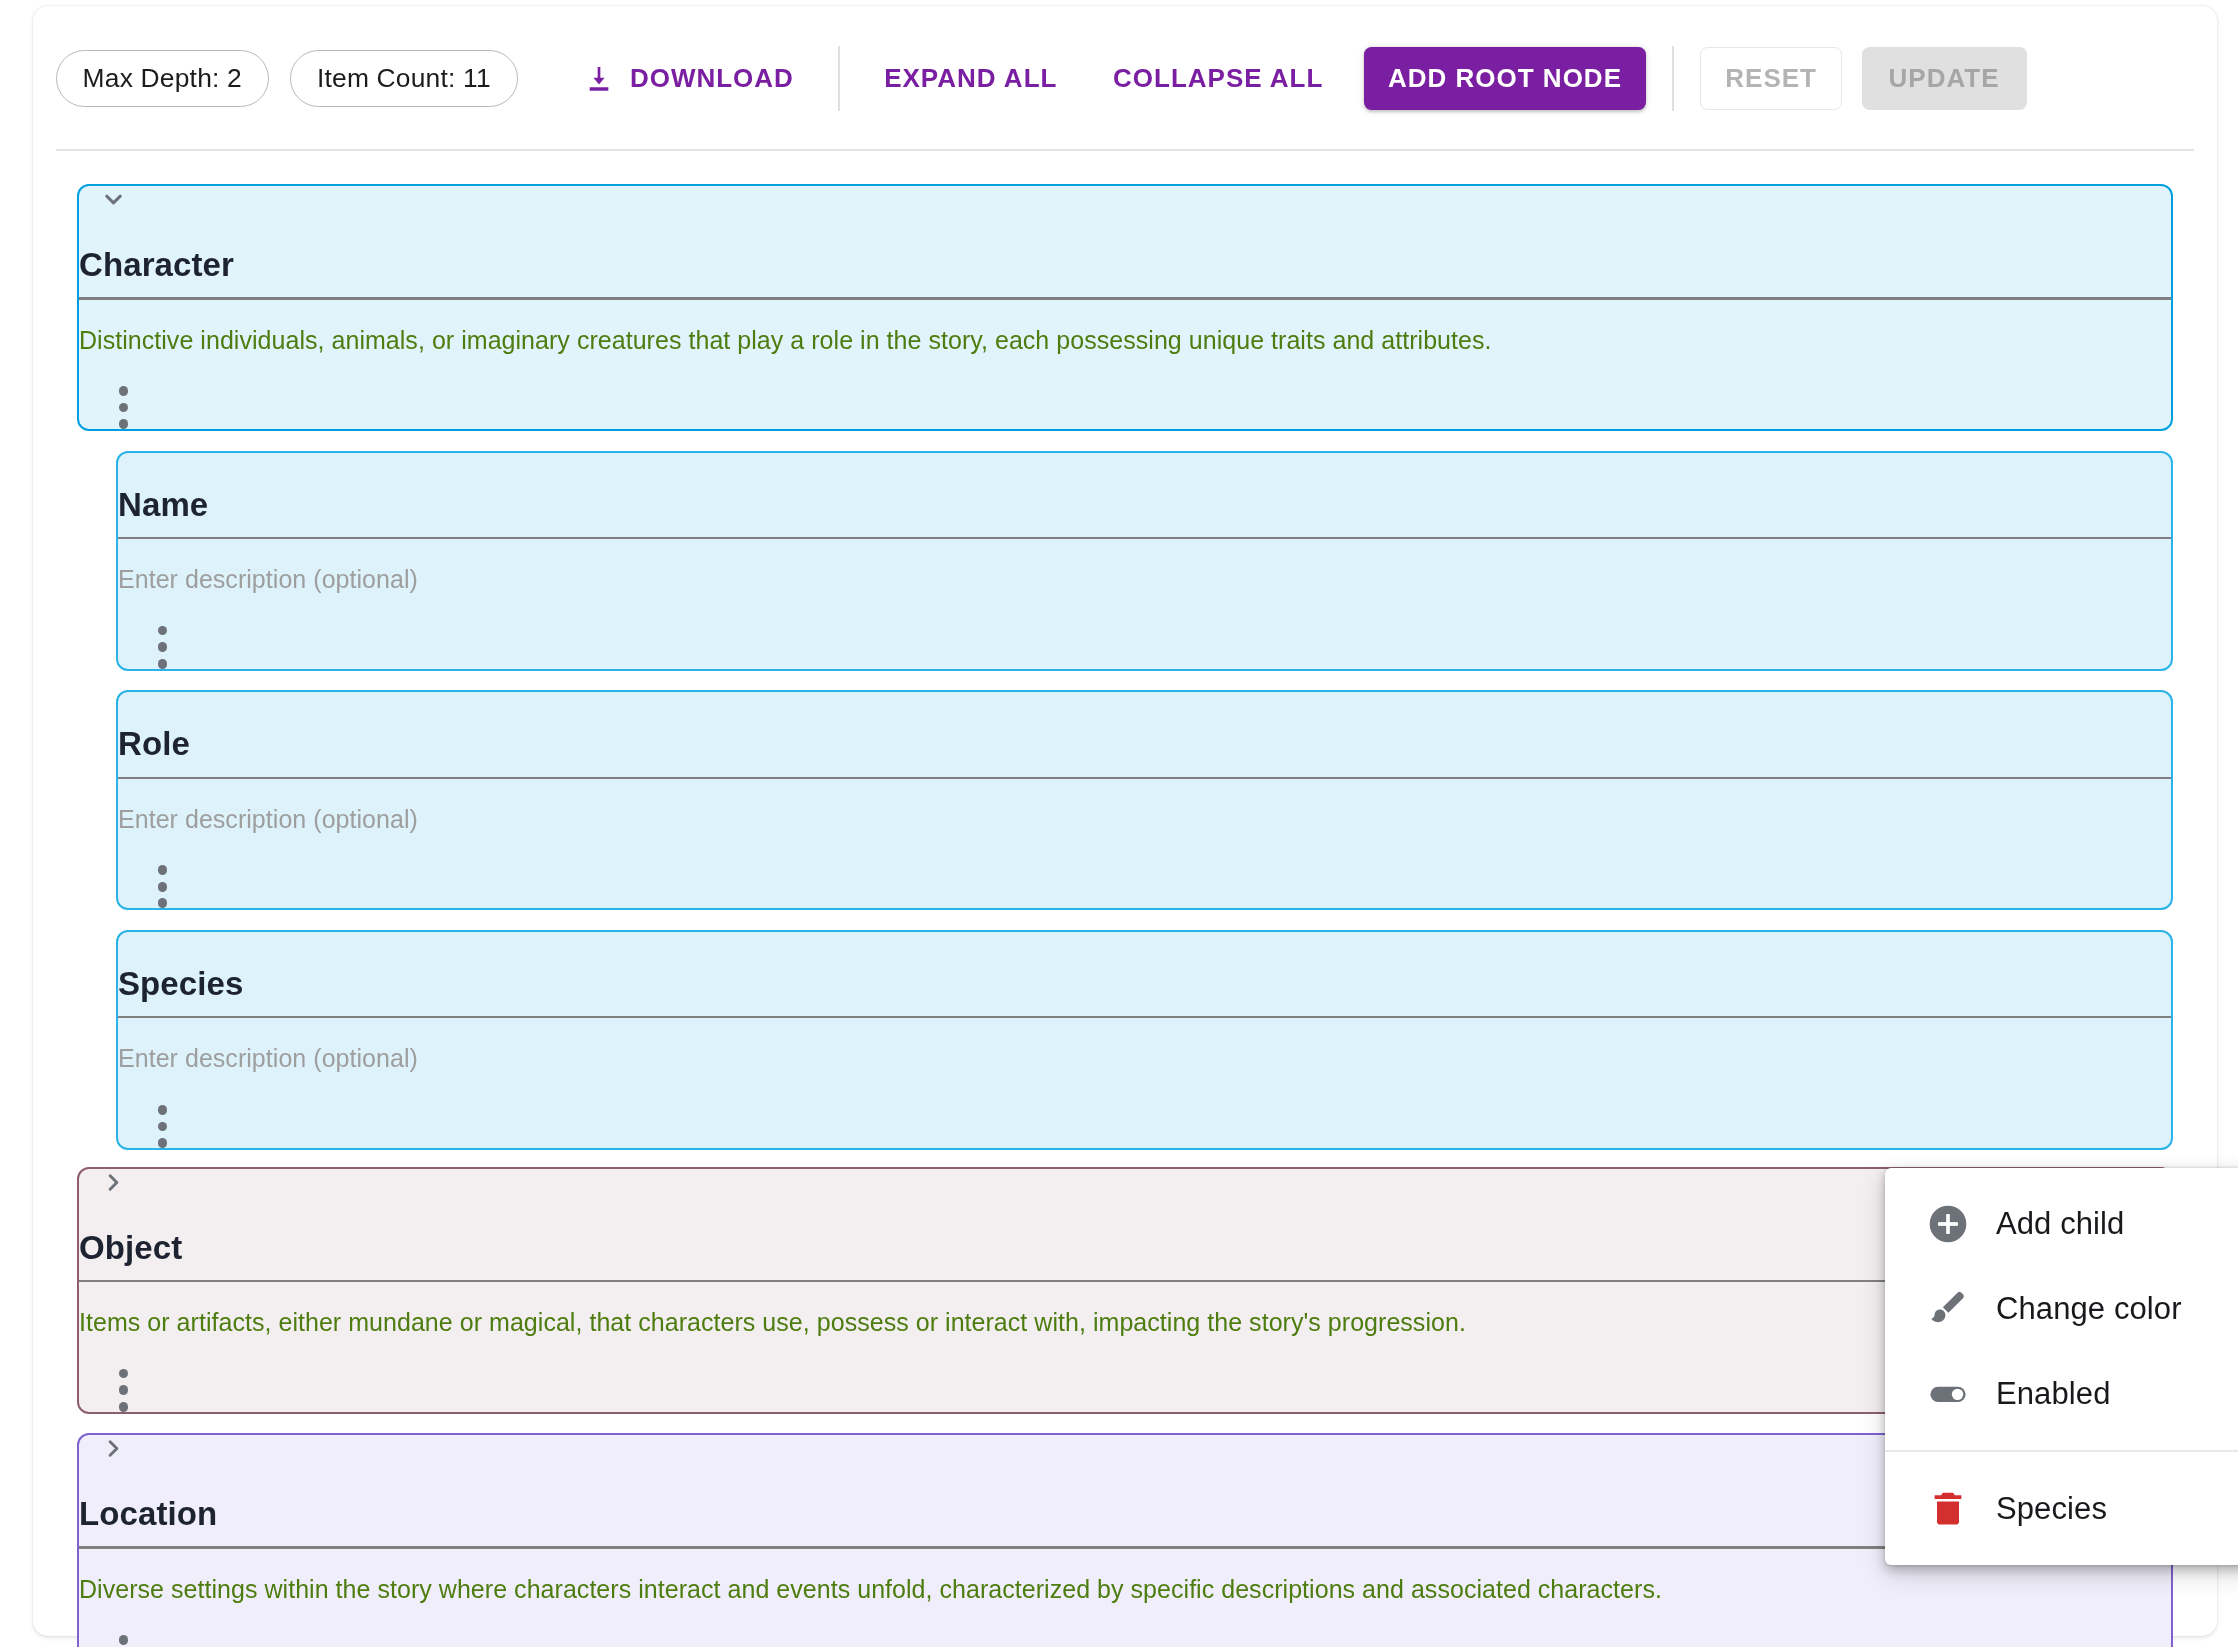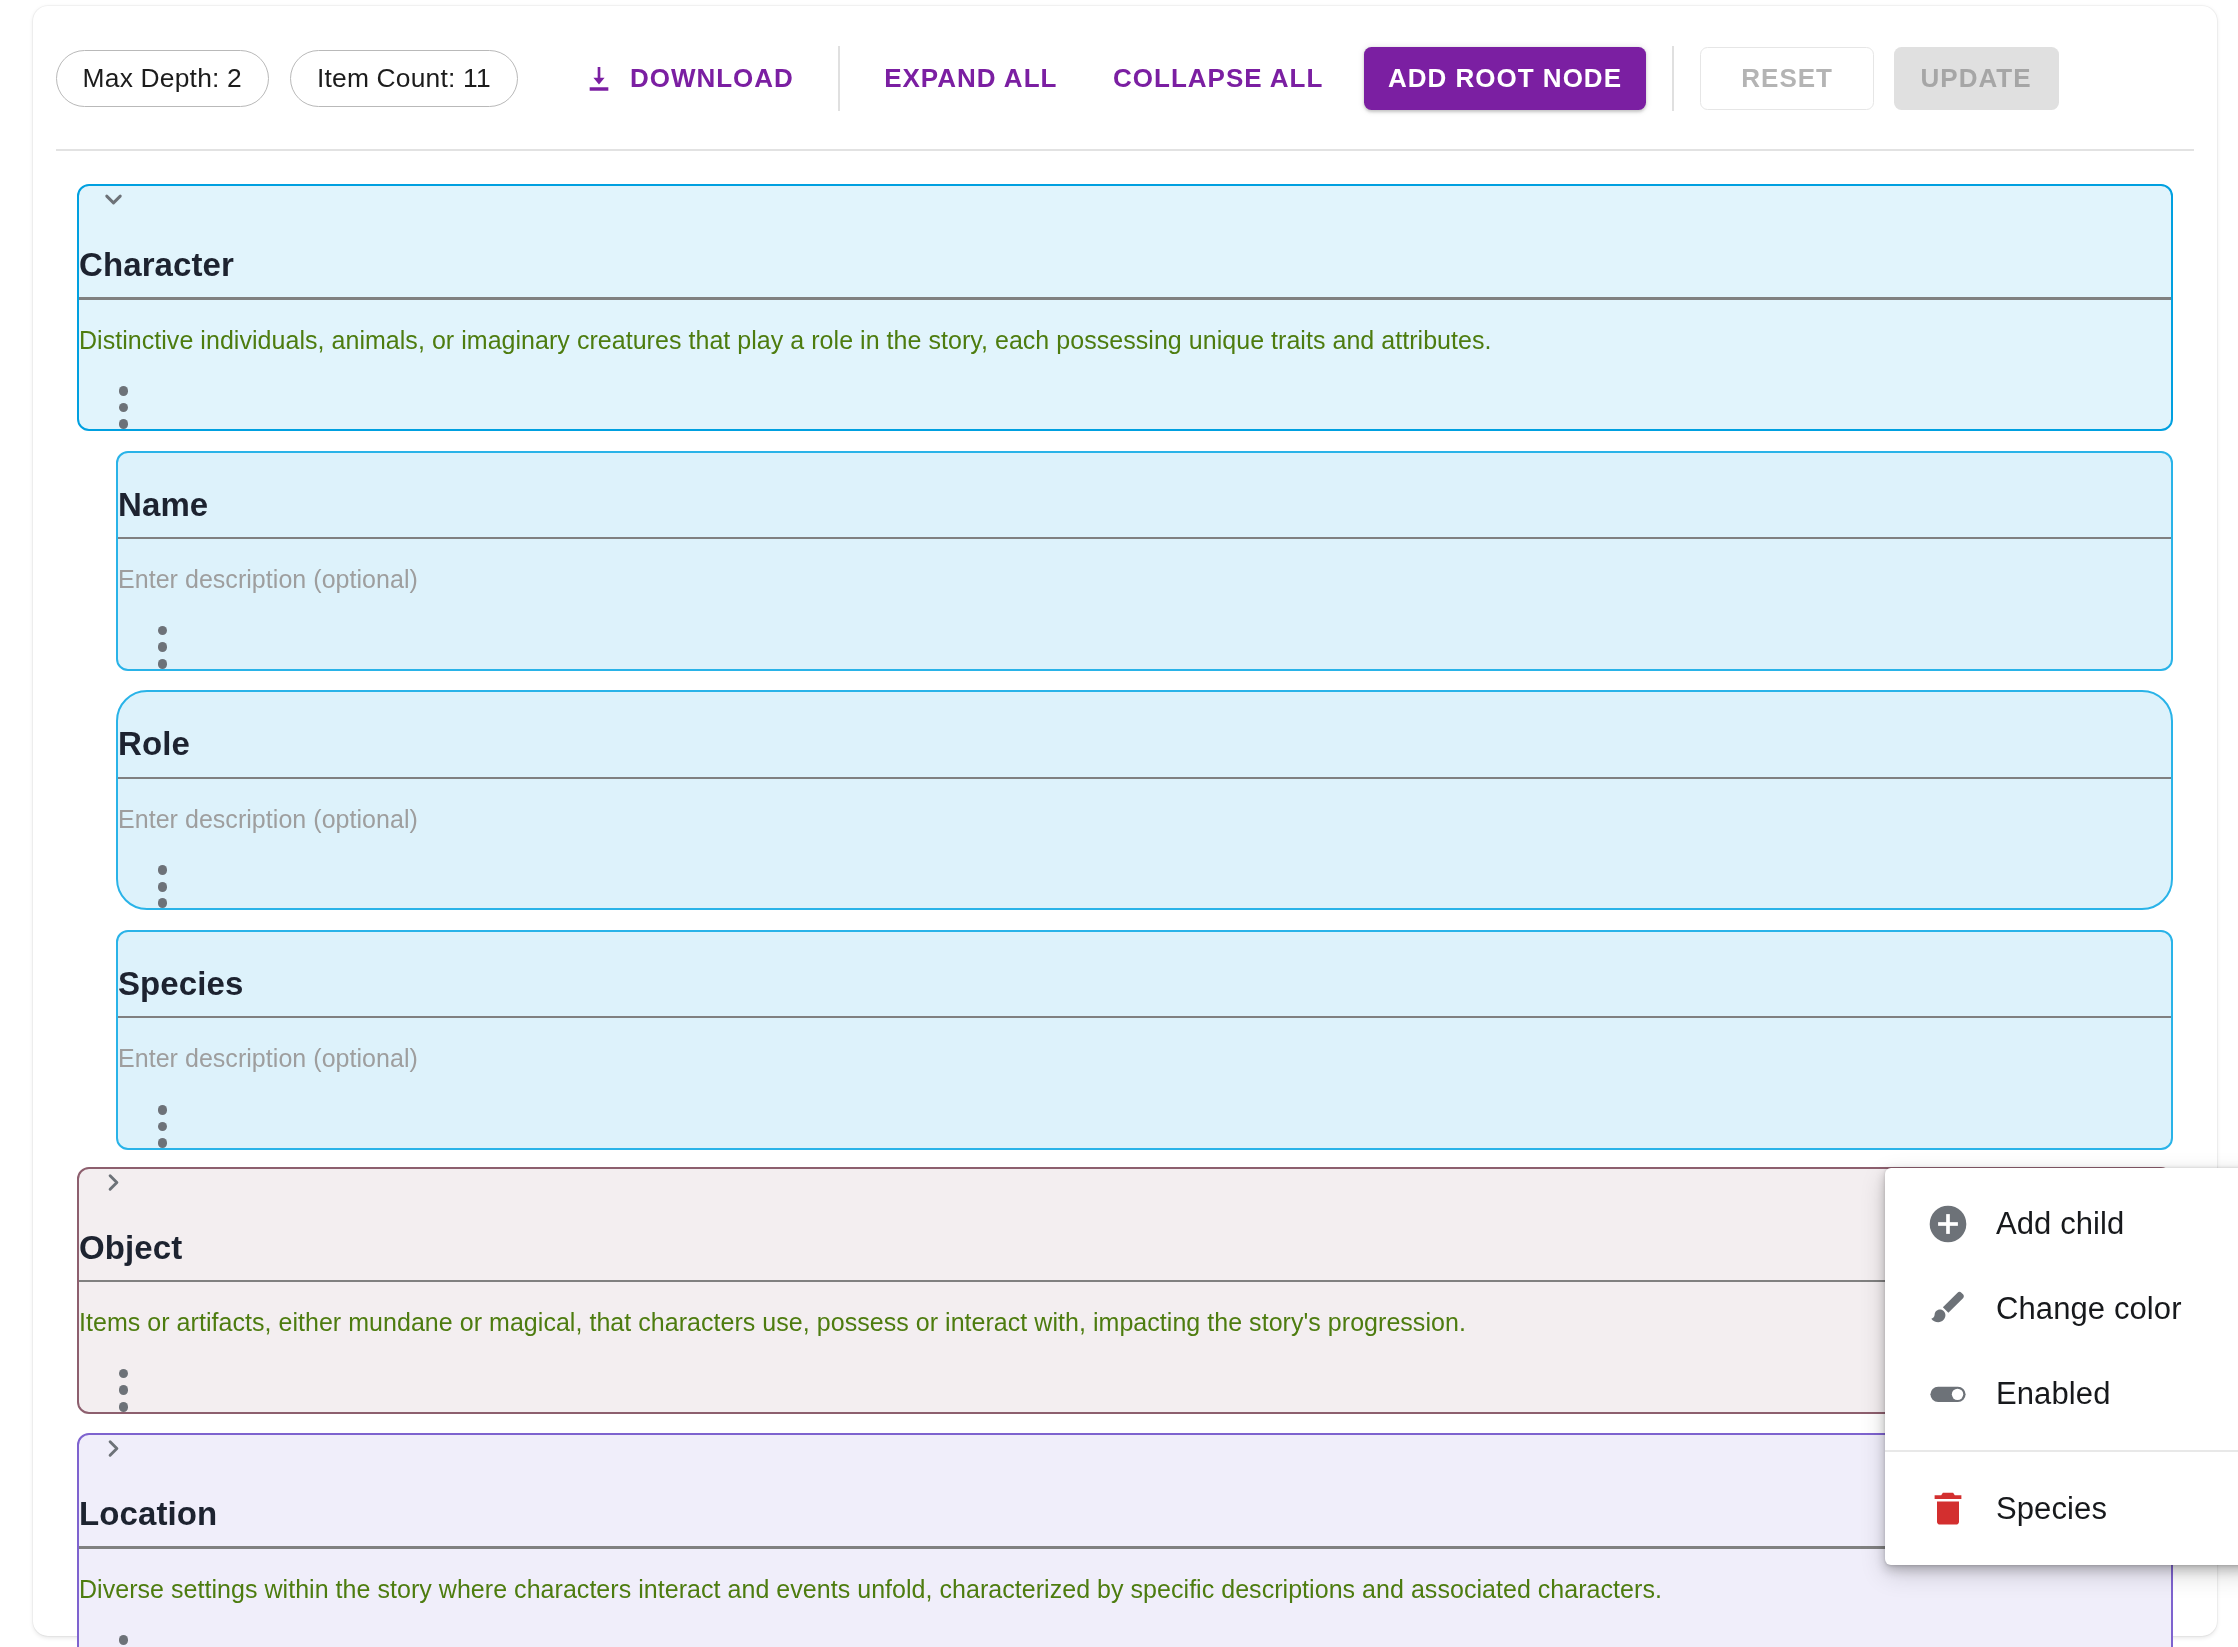--- a/index.html
+++ b/index.html
@@ -107,21 +107,21 @@
   .btn-outlined-disabled {
     height: 63px;
     border: 1.5px solid #e6e6e6;
     border-radius: 7.5px;
     background: #ffffff;
     color: #b4b4b4;
     font-family: inherit;
     font-size: 26px;
     font-weight: 600;
     letter-spacing: 1px;
-    padding: 0 40px;
+    padding: 0 24px;
     cursor: default;
     white-space: nowrap;
   }
 
   .btn-flat-disabled {
     height: 63px;
     border: none;
     border-radius: 7.5px;
     background: #e0e0e0;
     color: #a6a6a6;
@@ -311,21 +311,21 @@
           <div class="node-desc placeholder">Enter description (optional)</div>
         </div>
         <div class="menu-col">
           <span class="kebab">
             <i></i>
             <i></i>
             <i></i>
           </span>
         </div>
       </div>
-      <div class="node-card node-child" style="border-color: rgb(41, 179, 232); background: rgb(221, 242, 251); border-radius: 31px;">
+      <div class="node-card node-child" style="border-color: rgb(41, 179, 232); background: rgb(221, 242, 251);">
         <div class="chev-col blank"></div>
         <div class="node-body">
           <div class="node-title">Role</div>
           <div class="node-underline"></div>
           <div class="node-desc placeholder">Enter description (optional)</div>
         </div>
         <div class="menu-col">
           <span class="kebab">
             <i></i>
             <i></i>

